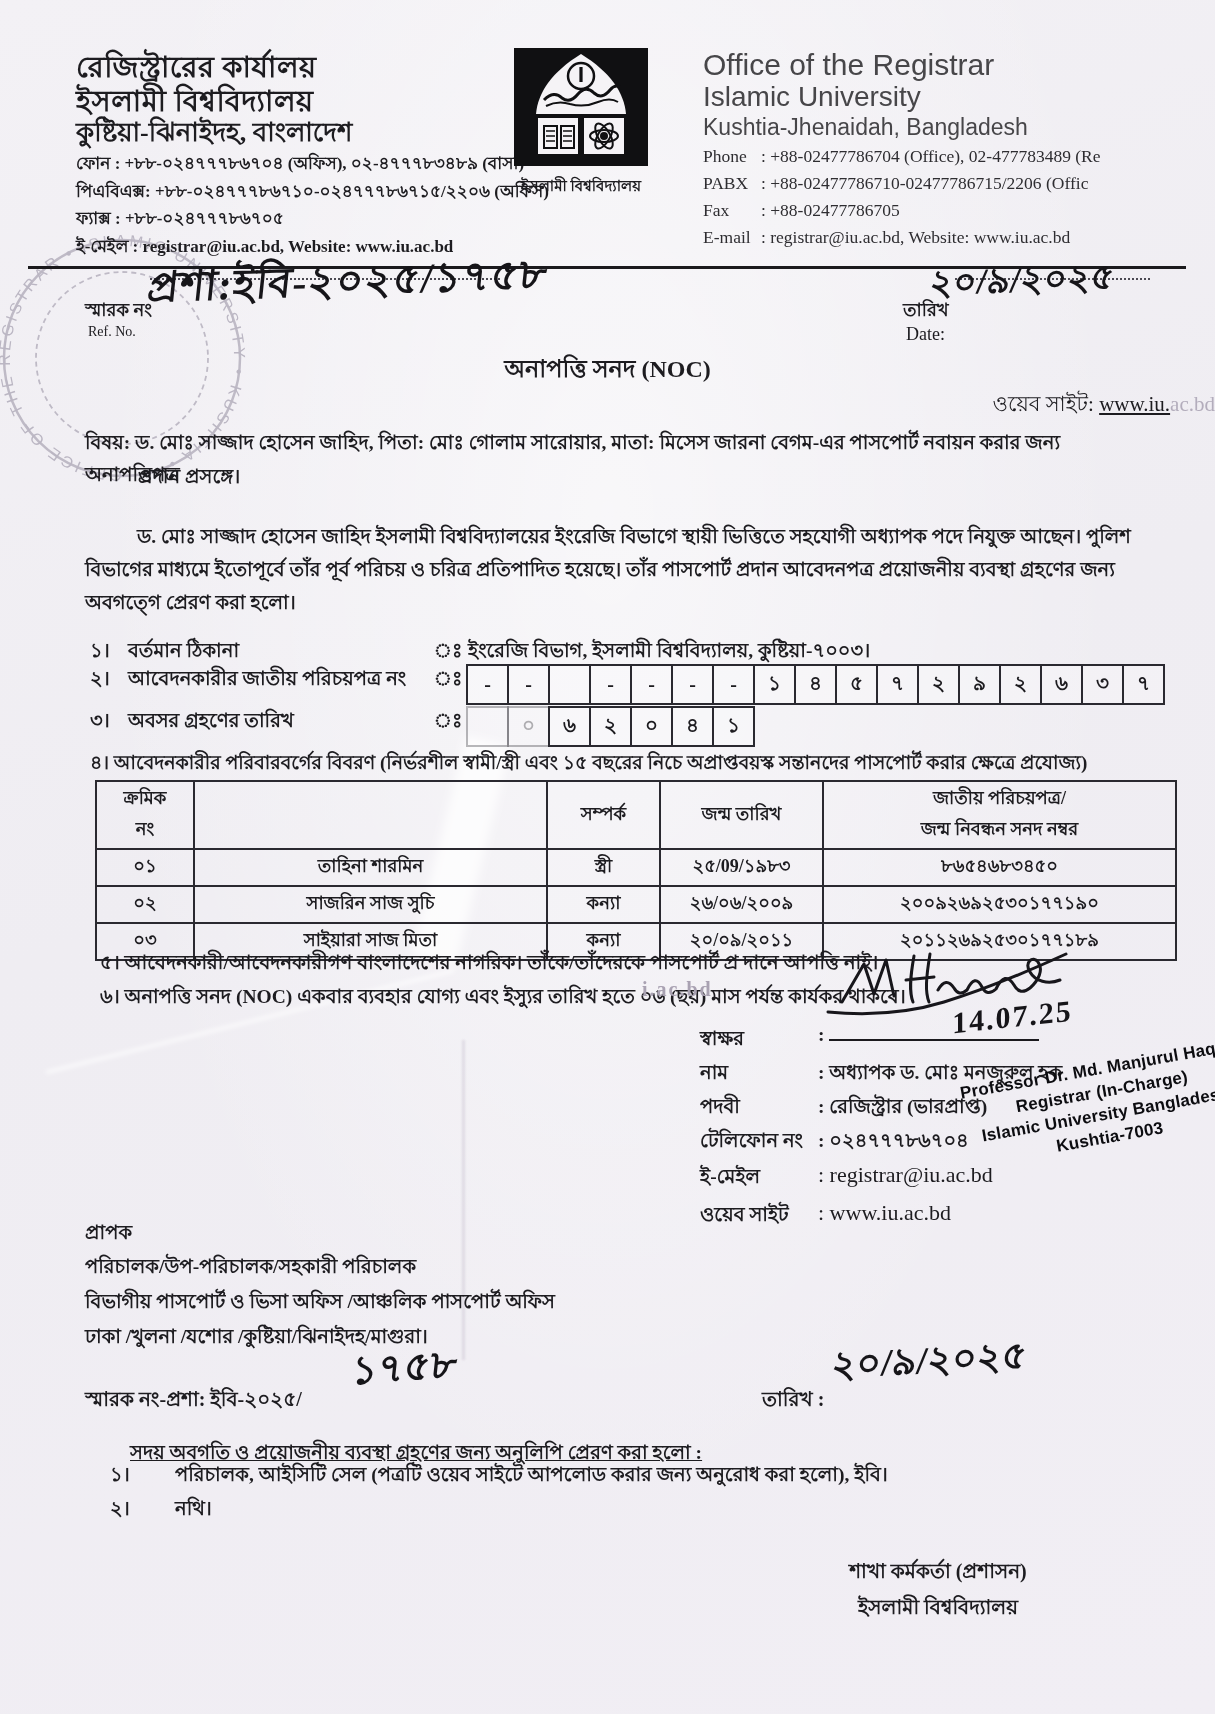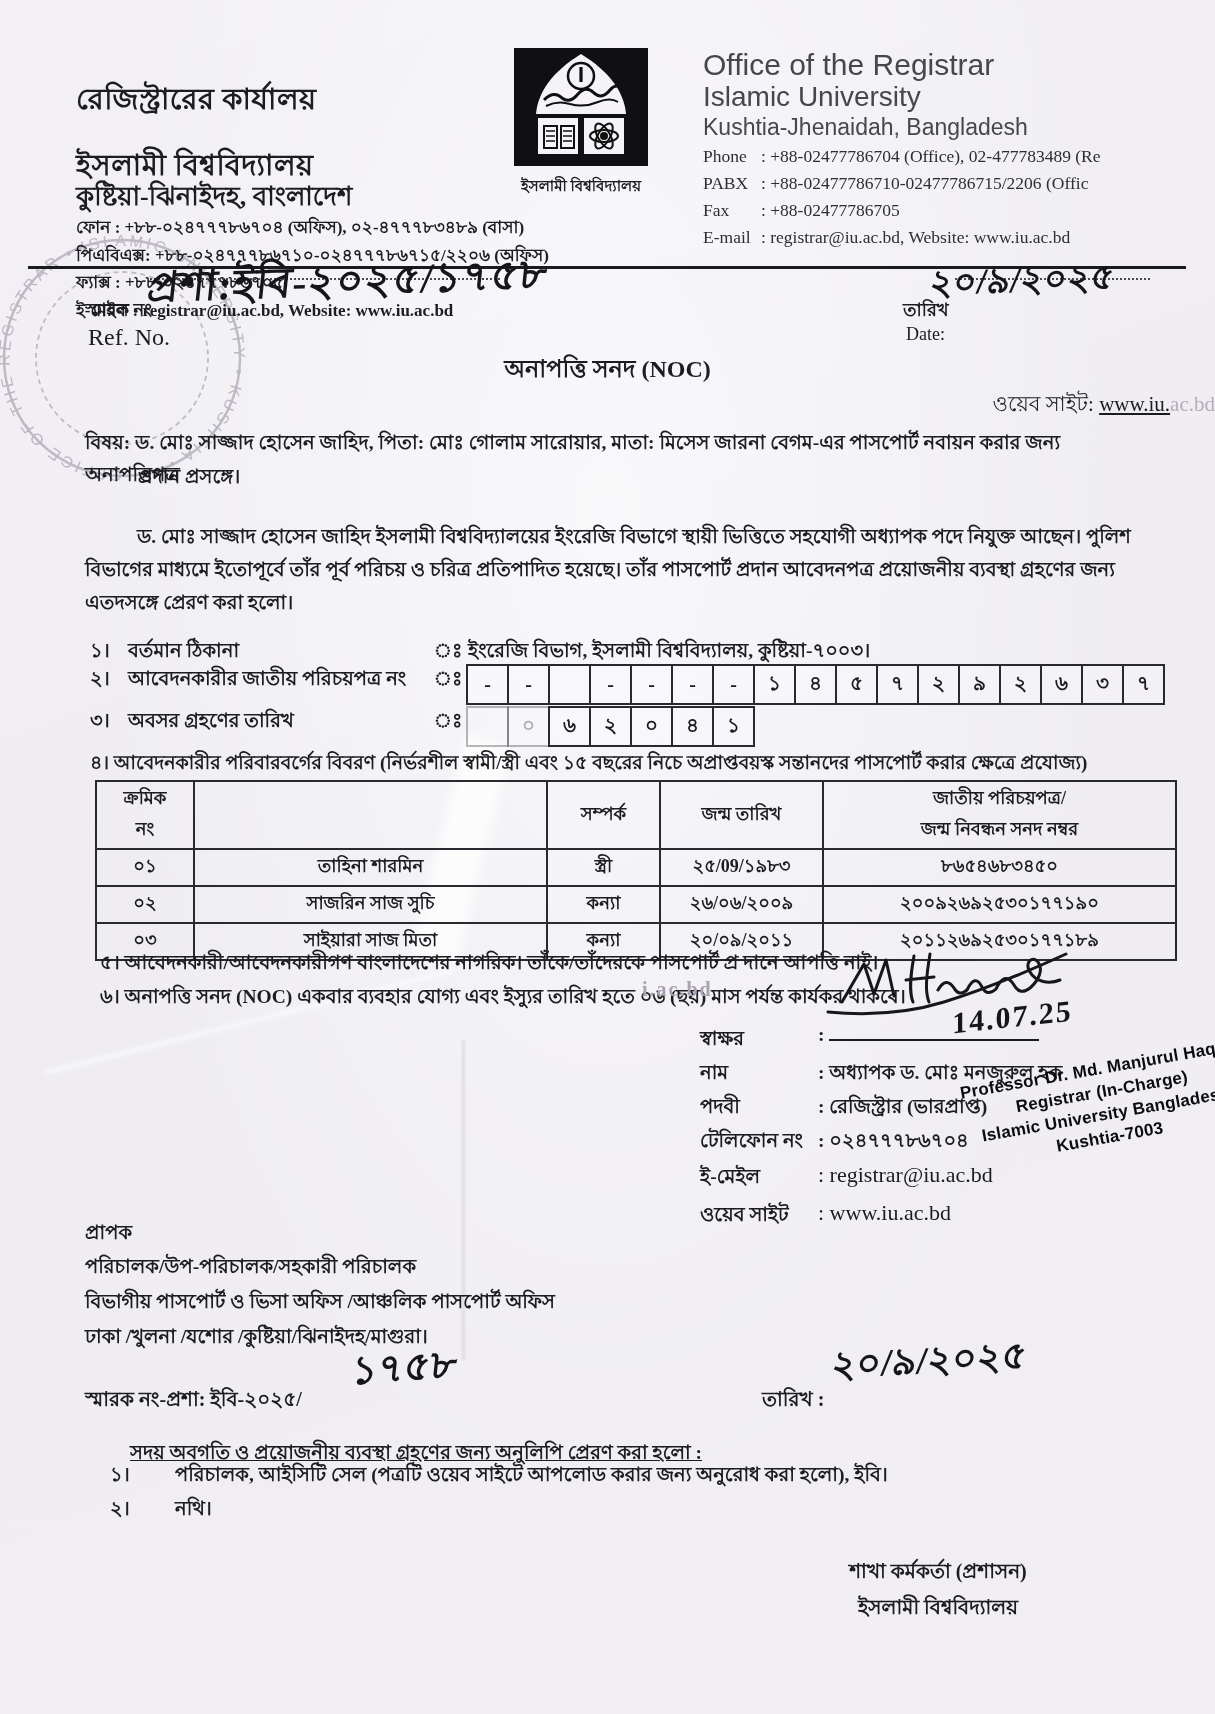--- a/index.html
+++ b/index.html
@@ -7,39 +7,39 @@
     position:relative; width:1215px; height:1714px; margin:0 auto; overflow:hidden;
     background:
       radial-gradient(ellipse at 50% 30%, rgba(255,255,255,.55), rgba(255,255,255,0) 60%),
       linear-gradient(160deg, #f3f1f5 0%, #efedf2 45%, #f1eef4 100%);
     color:#1d1c20;
     font-family:"Liberation Serif","DejaVu Serif",serif;
   }
   .abs{position:absolute;}
   
   .lh-bn{left:76px; top:50px; line-height:1.18; font-weight:700;}
-  .lh-bn .big{font-size:29px; letter-spacing:.5px;margin-top:32px;}
+  .lh-bn .big{font-size:29px; letter-spacing:.5px;}
   .lh-bn .mid{font-size:26px;}
   .lh-bn .small{font-size:17px; font-weight:600; margin-top:3px; line-height:1.45;}
   .lh-en{left:703px; top:48px; color:#474649; font-family:"Liberation Sans","DejaVu Sans",sans-serif;}
   .lh-en .e1{font-size:30px; line-height:1.1;}
   .lh-en .e2{font-size:28px; line-height:1.15;}
   .lh-en .e3{font-size:23px; line-height:1.3;}
   .lh-en .contact{font-family:"Liberation Serif","DejaVu Serif",serif; font-size:17.5px; color:#2e2d31; line-height:1.55; white-space:nowrap;}
   .lh-en .contact .lbl{display:inline-block; width:58px;}
   .logo-wrap{left:506px; top:48px; width:150px; text-align:center;}
   .logo-caption{font-size:15px; font-weight:700; margin-top:4px;}
   .divider{left:28px; top:266px; width:1158px; border-top:3px solid #1b1a1d;}
   
   .seal{left:-18px; top:218px; opacity:.5;}
   
   .dotted{border-bottom:2px dotted #4b4952; display:inline-block;}
   .ref-label{left:85px; top:296px; font-size:18px; font-weight:700;}
   .ref-dots{left:150px; top:278px; width:350px;}
-  .ref-sub{left:88px; top:324px; font-size:24px; font-family:"Liberation Serif",serif;}
+  .ref-sub{left:88px; top:324px; font-size:14px; font-family:"Liberation Serif",serif;}
   .date-label{left:903px; top:296px; font-size:18px; font-weight:700;}
   .date-dots{left:955px; top:278px; width:195px;}
   .date-sub{left:906px; top:324px; font-size:18px;}
   .hw{font-family:"Liberation Serif","DejaVu Serif",serif; color:#161519; font-weight:700;}
   .hw-ref{left:148px; top:248px; font-size:42px; transform:skewX(-8deg) rotate(-2deg); letter-spacing:1px; white-space:nowrap;}
   .hw-date-top{left:930px; top:252px; font-size:36px; transform:skewX(-7deg) rotate(-2deg); white-space:nowrap;}
   
   .title{left:0; top:350px; width:100%; text-align:center; font-size:24px; font-weight:700;}
   .web-line{left:0; top:388px; width:100%; text-align:right; font-size:21px; font-weight:400;}
   .web-line .u{text-decoration:underline;}
@@ -186,21 +186,21 @@
   <div class="abs web-line">
     <span>ওয়েব সাইট: </span><span class="u">www.iu.</span><span class="faded">ac.bd</span>
   </div>
 
   <div class="abs subject1">বিষয়: ড. মোঃ সাজ্জাদ হোসেন জাহিদ, পিতা: মোঃ গোলাম সারোয়ার, মাতা: মিসেস জারনা বেগম-এর পাসপোর্ট নবায়ন করার জন্য অনাপত্তিপত্র</div>
   <div class="abs subject2">প্রদান প্রসঙ্গে।</div>
 
   <div class="abs bodyp">
     <div><span class="ind"></span><span>ড. মোঃ সাজ্জাদ হোসেন জাহিদ ইসলামী বিশ্ববিদ্যালয়ের ইংরেজি বিভাগে স্থায়ী ভিত্তিতে সহযোগী অধ্যাপক পদে নিযুক্ত আছেন। পুলিশ</span></div>
     <div>বিভাগের মাধ্যমে ইতোপূর্বে তাঁর পূর্ব পরিচয় ও চরিত্র প্রতিপাদিত হয়েছে। তাঁর পাসপোর্ট প্রদান আবেদনপত্র প্রয়োজনীয় ব্যবস্থা গ্রহণের জন্য</div>
-    <div>এতদসঙ্গে প্রেরণ করা হলো।</div>
+    <div>অবগত্গে প্রেরণ করা হলো।</div>
   </div>
 
   <div class="abs item-row i1">
     <span class="item-no">১।</span>
     <span class="item-label">বর্তমান ঠিকানা</span>
     <span class="item-colon">ঃ</span>
     <span>ইংরেজি বিভাগ, ইসলামী বিশ্ববিদ্যালয়, কুষ্টিয়া-৭০০৩।</span>
   </div>
 
   <div class="abs item-row i2">

